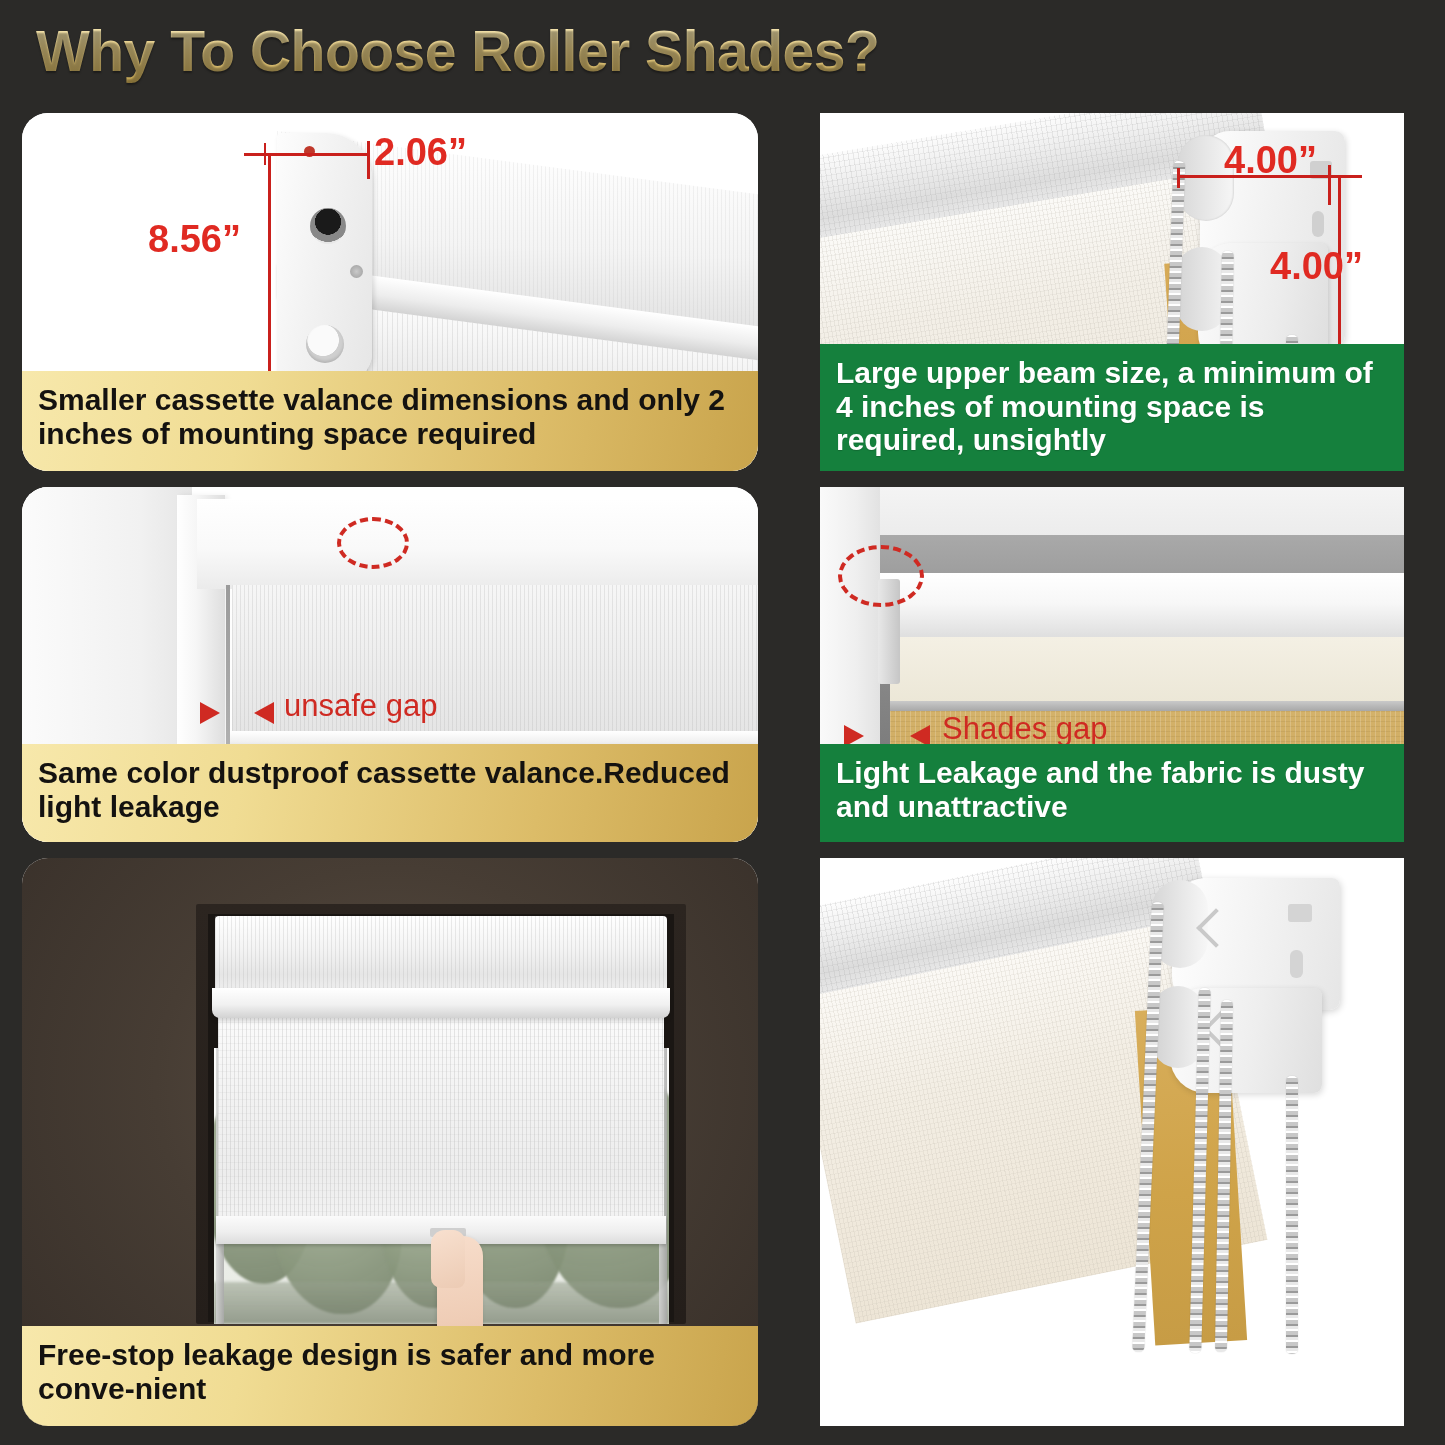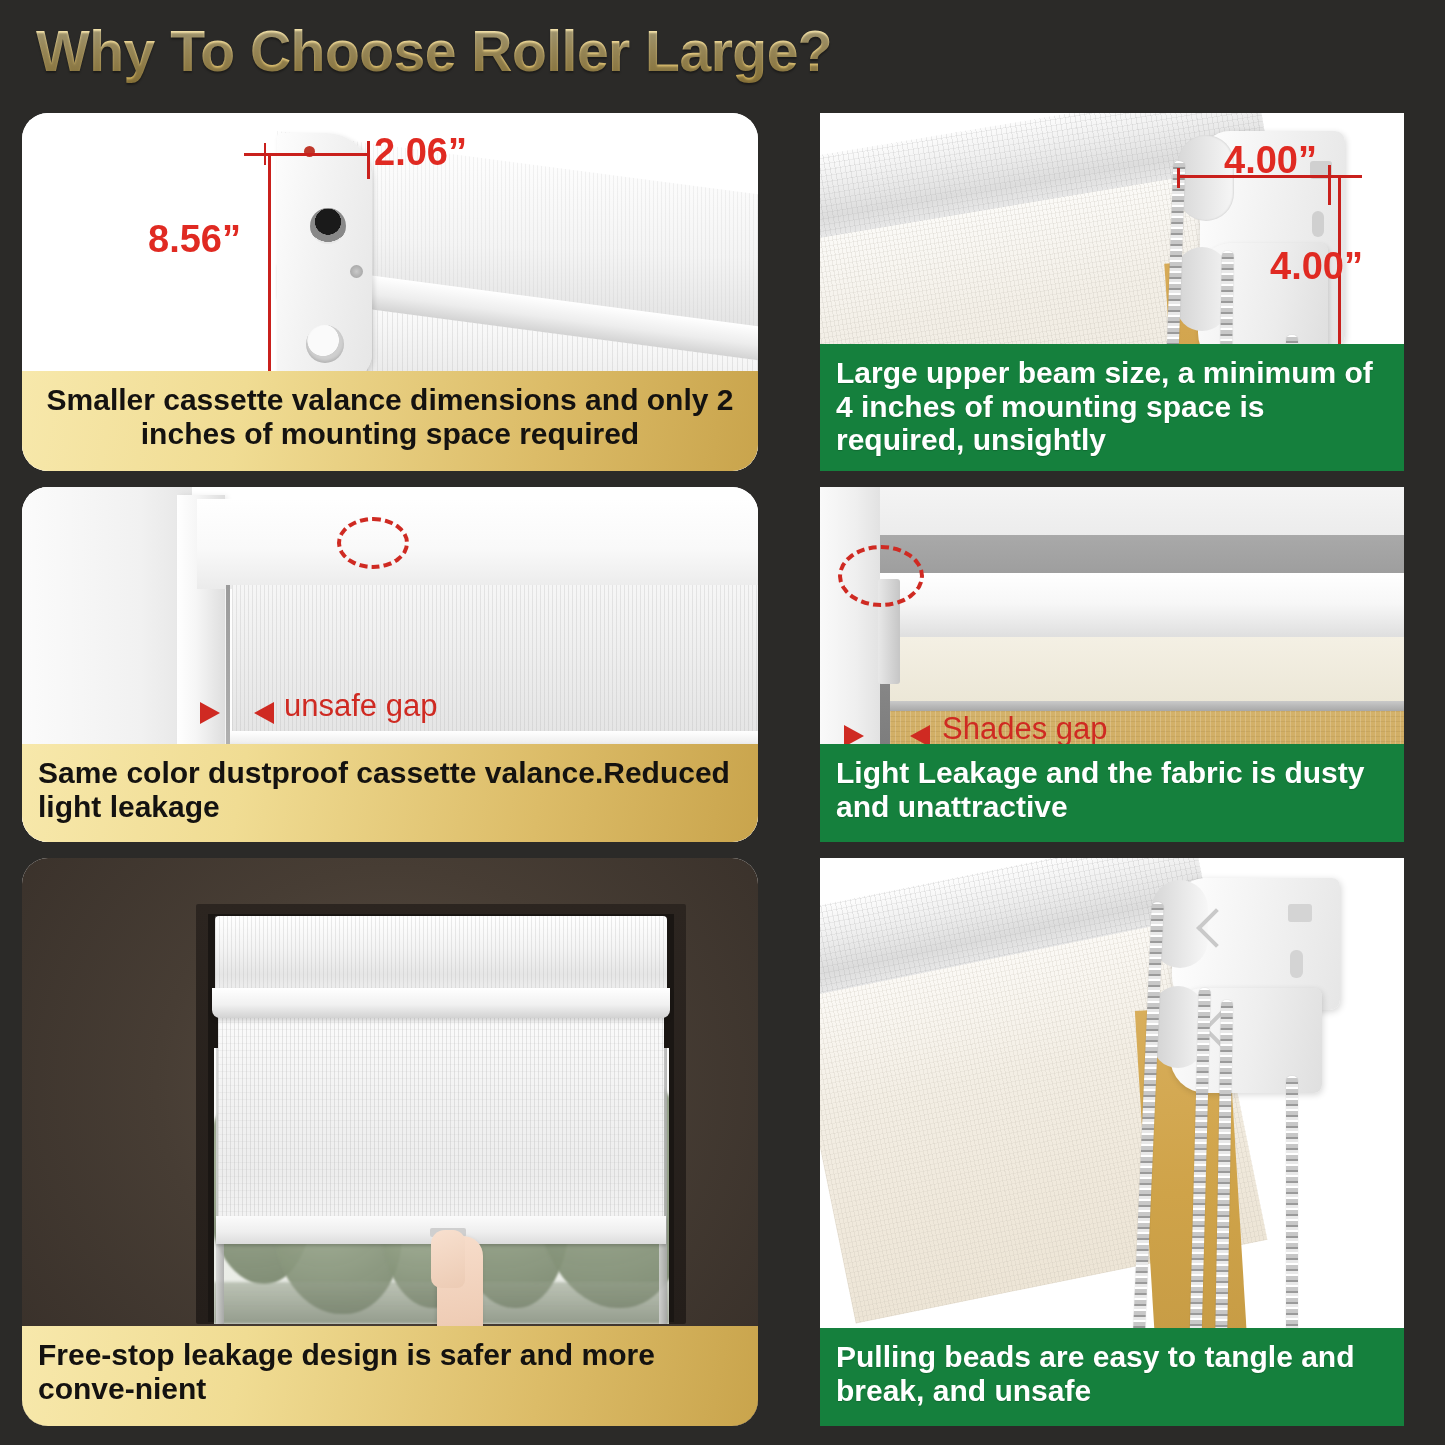--- a/index.html
+++ b/index.html
@@ -73,21 +73,21 @@
     font-size: 30px;
     min-height: 98px;
   }
   .caption.grey {
     background: #15803d;
     color: #ffffff;
     font-size: 30px;
     min-height: 98px;
     text-shadow: 0 1px 1px rgba(0,0,0,0.18);
   }
-  .caption.r1-left  { min-height: 100px; text-align: center; }
+  .caption.r1-left  { min-height: 100px; }
   .caption.r3-left  { min-height: 100px; }
 
   
   .dimlabel {
     position: absolute;
     color: #e02a22;
     font-weight: bold;
     font-family: "Liberation Sans", sans-serif;
     z-index: 22;
     white-space: nowrap;
@@ -501,21 +501,21 @@
     z-index: 7;
   }
   .p6-notch1 { position:absolute; left:468px; top:46px; width:24px; height:18px; background:#d4d4d4; border-radius:3px; z-index:8; }
   .p6-notch2 { position:absolute; left:470px; top:92px; width:13px; height:28px; background:#d4d4d4; border-radius:6px; z-index:8; }
   .p6-chev1 { position:absolute; left:382px; top:56px; width:28px; height:28px; border-left:4px solid #c9c9c9; border-bottom:4px solid #c9c9c9; transform: rotate(45deg); z-index:8; }
   .p6-chev2 { position:absolute; left:388px; top:158px; width:26px; height:26px; border-left:4px solid #c9c9c9; border-bottom:4px solid #c9c9c9; transform: rotate(45deg); z-index:8; }
 </style>
 </head>
 <body>
 
-<div class="title">Why To Choose Roller Large?</div>
+<div class="title">Why To Choose Roller Shades?</div>
 
 <div class="grid">
 
   <div class="cell left r1">
     <div class="photo">
       <div class="p1-bg"></div>
       <div class="p1-valance"></div>
       <div class="p1-valance-lip"></div>
       <div class="p1-valance-bot"></div>
       <div class="p1-bracket"></div>
@@ -651,16 +651,15 @@
       <div class="p6-notch1"></div>
       <div class="p6-notch2"></div>
       <div class="p6-chev1"></div>
       <div class="p6-chev2"></div>
 
       <div class="bead" style="left:322px; top:44px; height:450px; transform:rotate(2.5deg);"></div>
       <div class="bead" style="left:374px; top:130px; height:365px; transform:rotate(1.5deg);"></div>
       <div class="bead" style="left:398px; top:142px; height:352px; transform:rotate(1deg);"></div>
       <div class="bead" style="left:466px; top:218px; height:278px;"></div>
     </div>
-    <div class="caption grey">Pulling beads are easy to tangle and break, and unsafe</div>
   </div>
 
 </div>
 
 </body></html>

